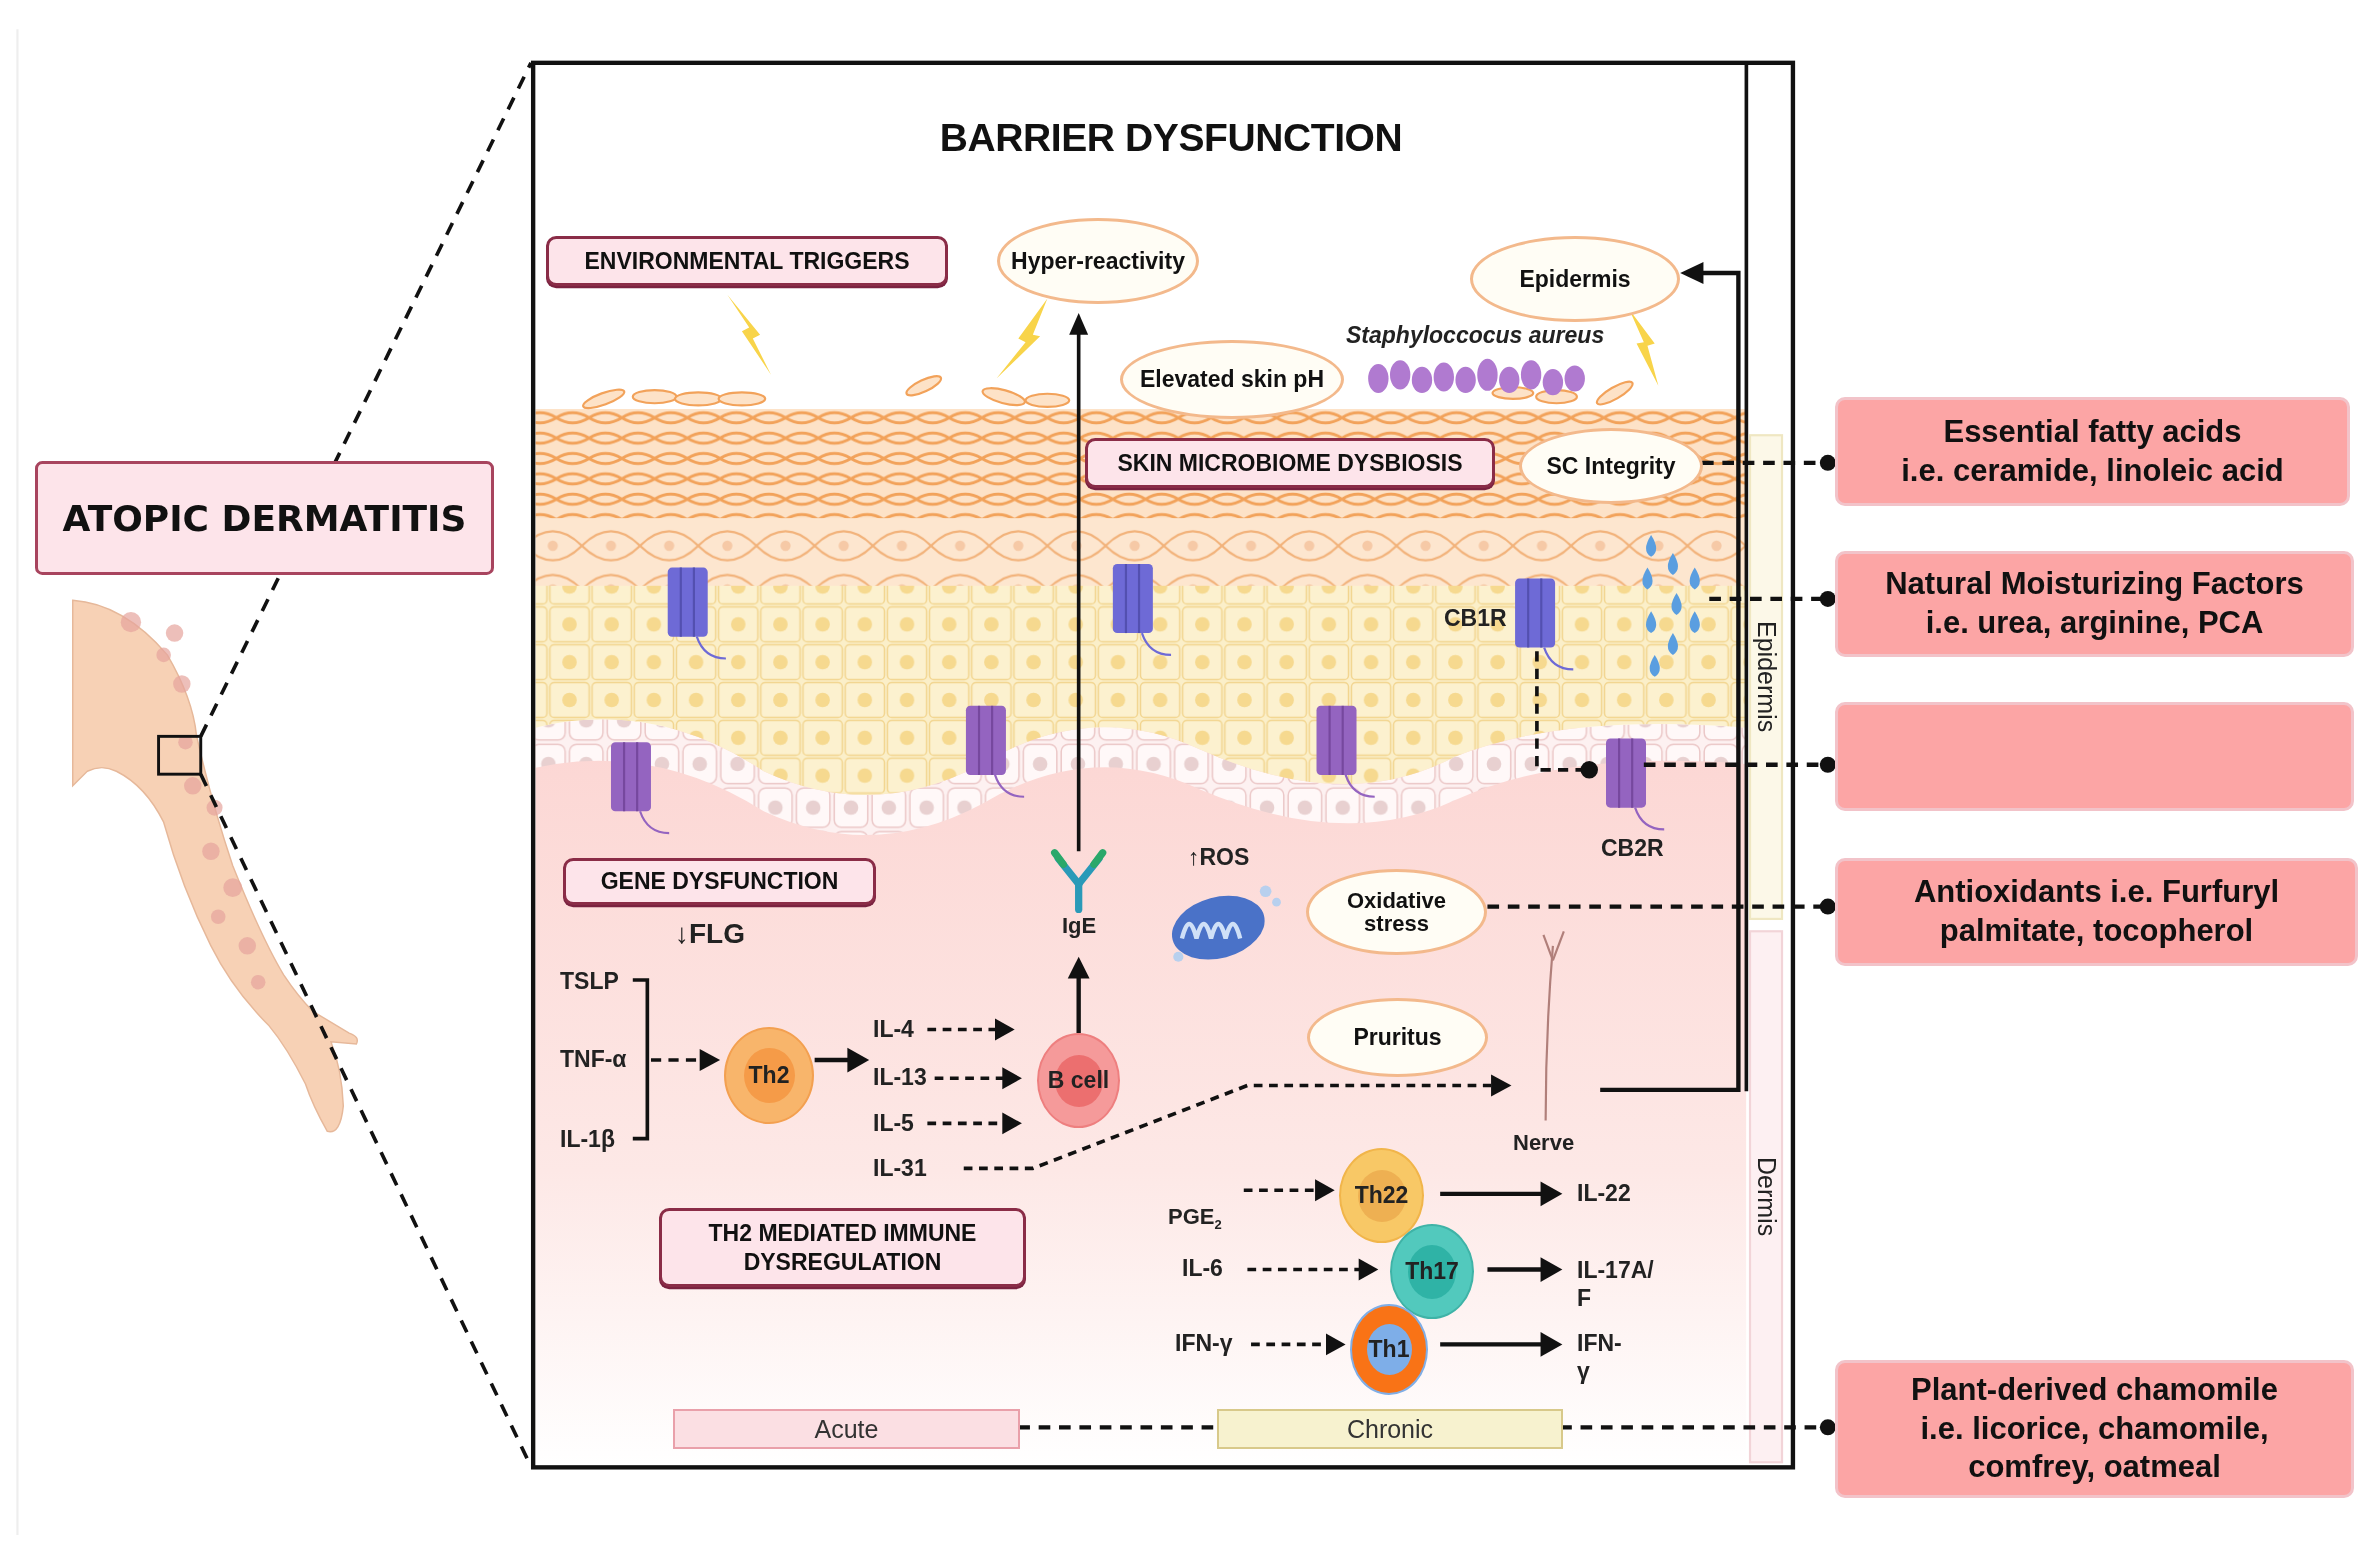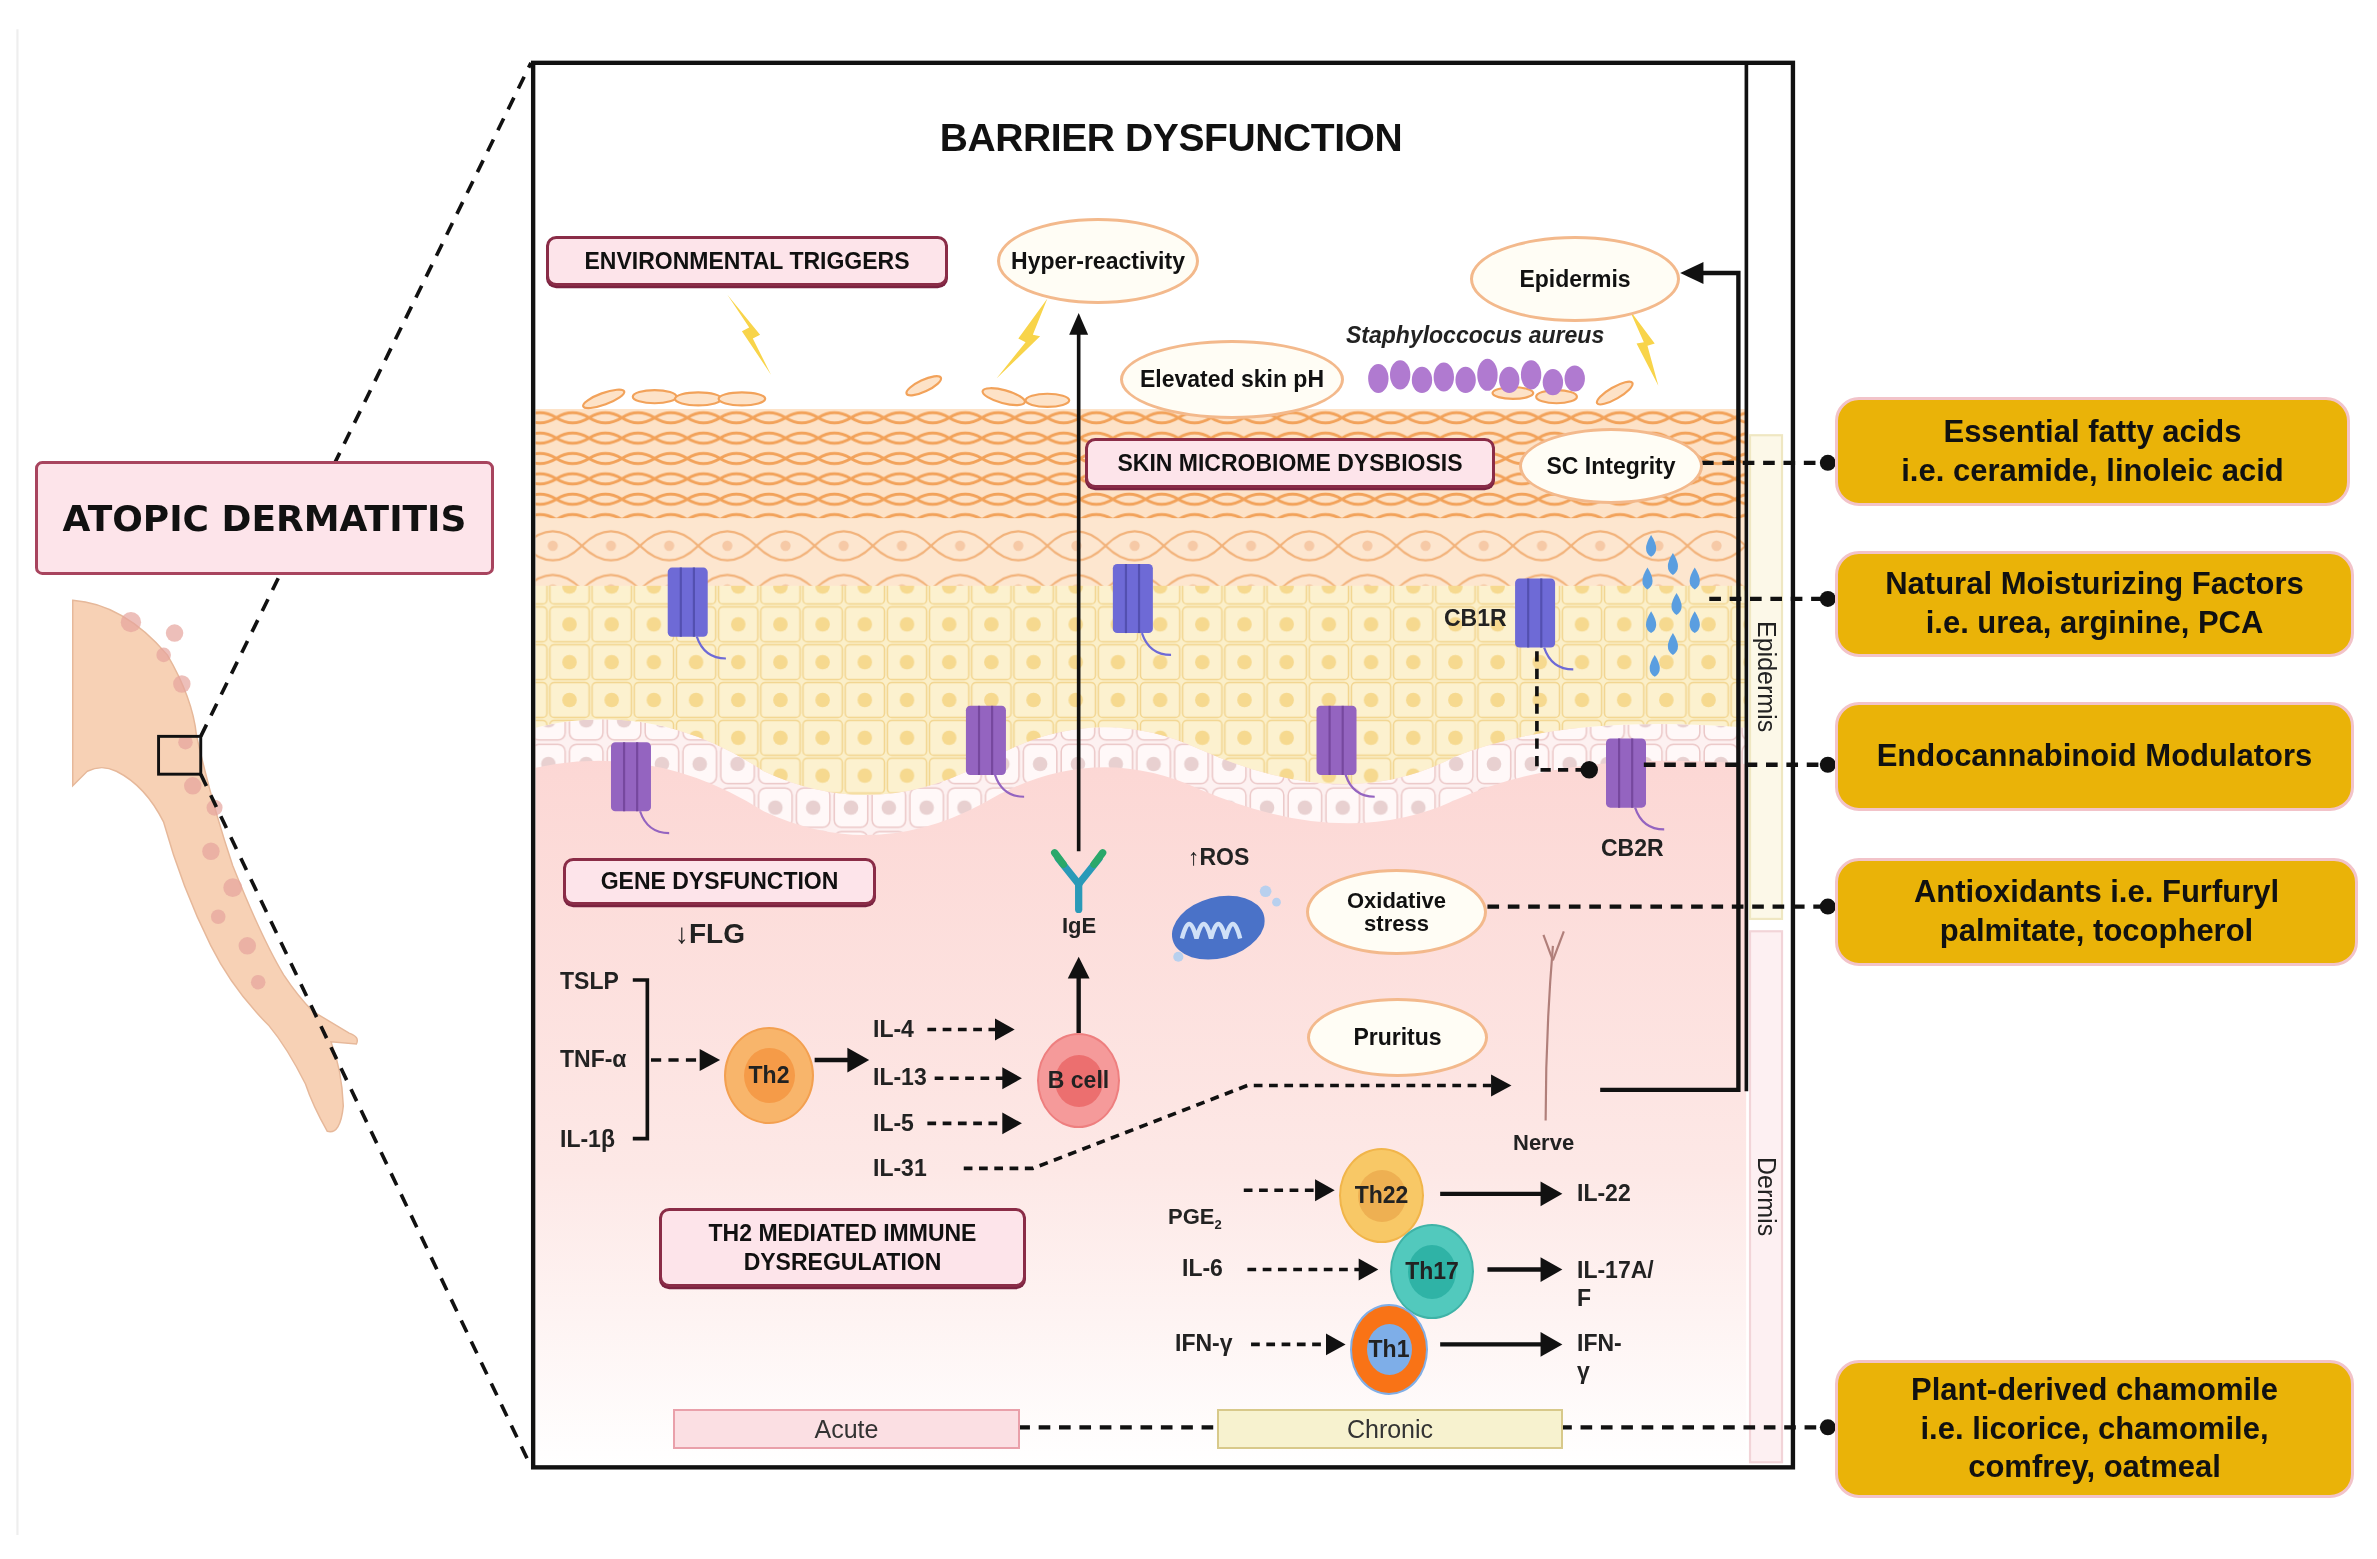--- a/index.html
+++ b/index.html
@@ -10,21 +10,21 @@
     position:absolute; background:#fde4ea; border:3.6px solid #8a2c47; border-radius:10.2px;
     display:flex; align-items:center; justify-content:center; text-align:center;
     font-weight:bold; color:#111; box-shadow:0 2.2px 0 #7a2240;
   }
   .ellipse {
     position:absolute; background:#fffdf5; border:3.6px solid #f3b98c; border-radius:50%;
     display:flex; align-items:center; justify-content:center; text-align:center;
     font-weight:bold; color:#111; line-height:1.05;
   }
   .side-box {
-    position:absolute; background:#eab308; border:3.6px solid #f2c3c9; border-radius:24px;
+    position:absolute; background:#fca5a5; border:3.6px solid #f2c3c9; border-radius:10px;
     display:flex; align-items:center; justify-content:center; text-align:center;
     font-weight:bold; color:#111; font-size:31px; line-height:1.25; flex-direction:column;
   }
   .label { position:absolute; font-weight:bold; color:#222; font-size:23px; white-space:nowrap; }
   .cell {
     position:absolute; border-radius:50%; display:flex; align-items:center; justify-content:center;
     font-weight:bold; font-size:23px; color:#222;
   }
   .cell .inner { position:absolute; border-radius:50%; }
   .cell span { position:relative; z-index:2; }
@@ -390,21 +390,20 @@
 
 <div class="side-box" style="left:1835px;top:397px;width:509px;height:103px;">
   <span>Essential fatty acids</span>
   <span>i.e. ceramide, linoleic acid</span>
 </div>
 <div class="side-box" style="left:1835px;top:551px;width:513px;height:100px;">
   <span>Natural Moisturizing Factors</span>
   <span>i.e. urea, arginine, PCA</span>
 </div>
 <div class="side-box" style="left:1835px;top:702px;width:513px;height:103px;">
-  <span>Endocannabinoid Modulators</span>
 </div>
 <div class="side-box" style="left:1835px;top:858px;width:517px;height:102px;">
   <span>Antioxidants i.e. Furfuryl</span>
   <span>palmitate, tocopherol</span>
 </div>
 <div class="side-box" style="left:1835px;top:1360px;width:513px;height:132px;">
   <span>Plant-derived chamomile</span>
   <span>i.e. licorice, chamomile,</span>
   <span>comfrey, oatmeal</span>
 </div>

